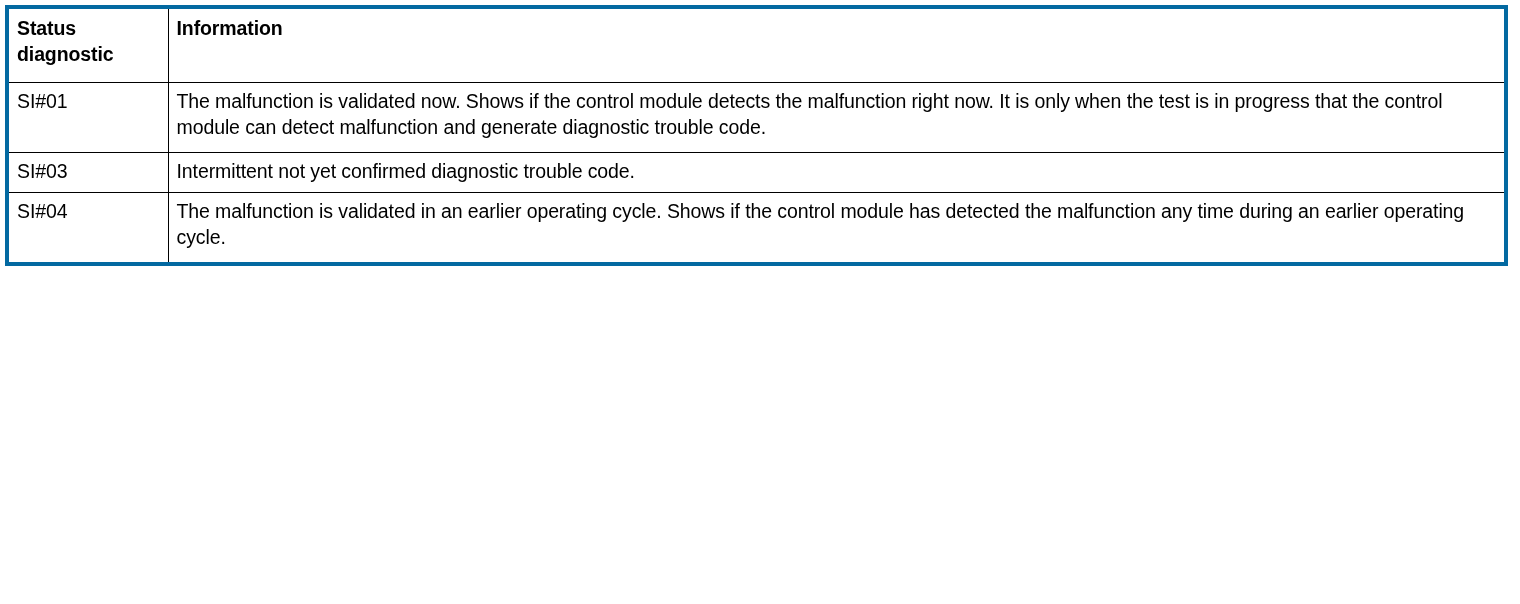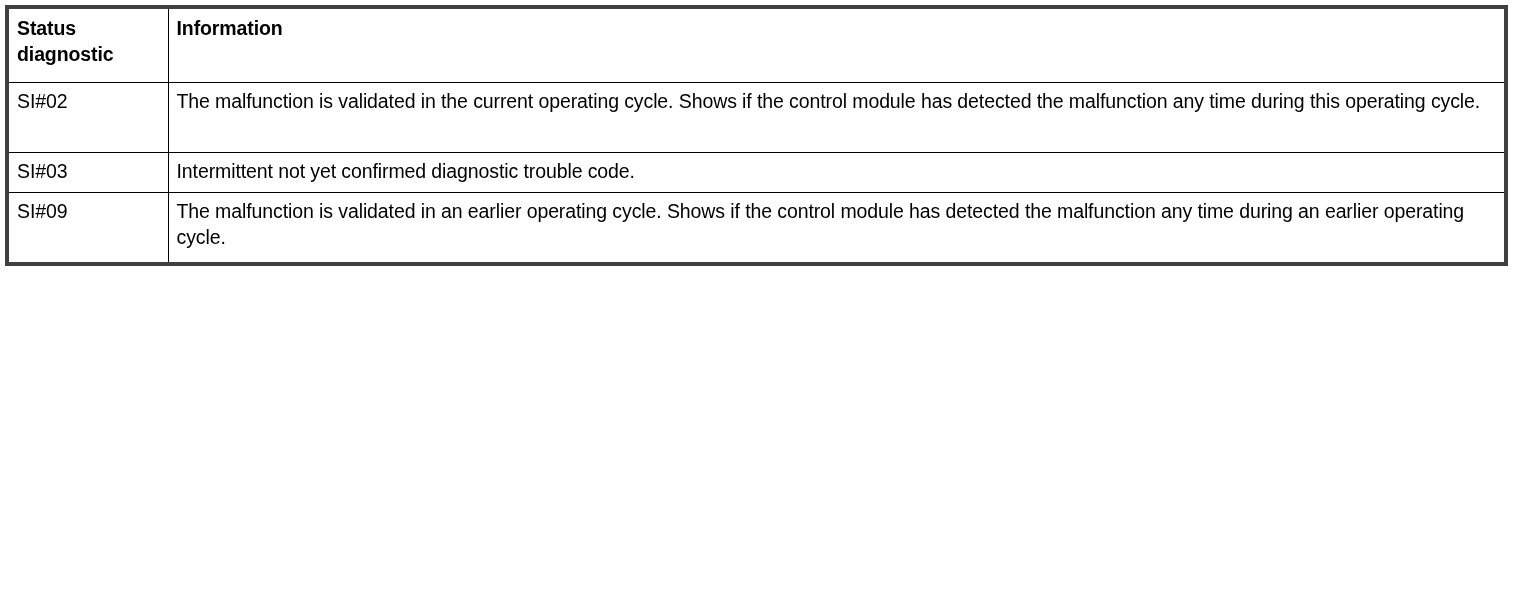--- a/index.html
+++ b/index.html
@@ -24,21 +24,21 @@
   }
 
   table.status-table {
     position: absolute;
     left: 5px;
     top: 5px;
     width: 1503px;
     border-collapse: collapse;
     table-layout: fixed;
     background: #ffffff;
-    border: 4px solid #404040;
+    border: 4px solid #0369a1;
   }
 
   table.status-table col.col-id   { width: 161px; }
   table.status-table col.col-expl { width: auto; }
 
   table.status-table td,
   table.status-table th {
     border: 1px solid #000000;
     vertical-align: top;
     text-align: left;
@@ -85,27 +85,27 @@
         <th class="header-id">
           <span class="hdr-line">Status</span>
           <span class="hdr-line">diagnostic</span>
         </th>
         <th>Information</th>
       </tr>
     </thead>
 
     <tbody>
       <tr class="row-tall">
-        <td class="cell-id">SI#02</td>
-        <td class="cell-expl">The malfunction is validated in the current operating cycle. Shows if the control module has detected the malfunction any time during this operating cycle.</td>
+        <td class="cell-id">SI#01</td>
+        <td class="cell-expl">The malfunction is validated now. Shows if the control module detects the malfunction right now. It is only when the test is in progress that the control module can detect malfunction and generate diagnostic trouble code.</td>
       </tr>
       <tr class="row-short">
         <td class="cell-id">SI#03</td>
         <td class="cell-expl">Intermittent not yet confirmed diagnostic trouble code.</td>
       </tr>
       <tr class="row-tall">
-        <td class="cell-id">SI#09</td>
+        <td class="cell-id">SI#04</td>
         <td class="cell-expl">The malfunction is validated in an earlier operating cycle. Shows if the control module has detected the malfunction any time during an earlier operating cycle.</td>
       </tr>
     </tbody>
   </table>
 
 </div>
 
 </body></html>

